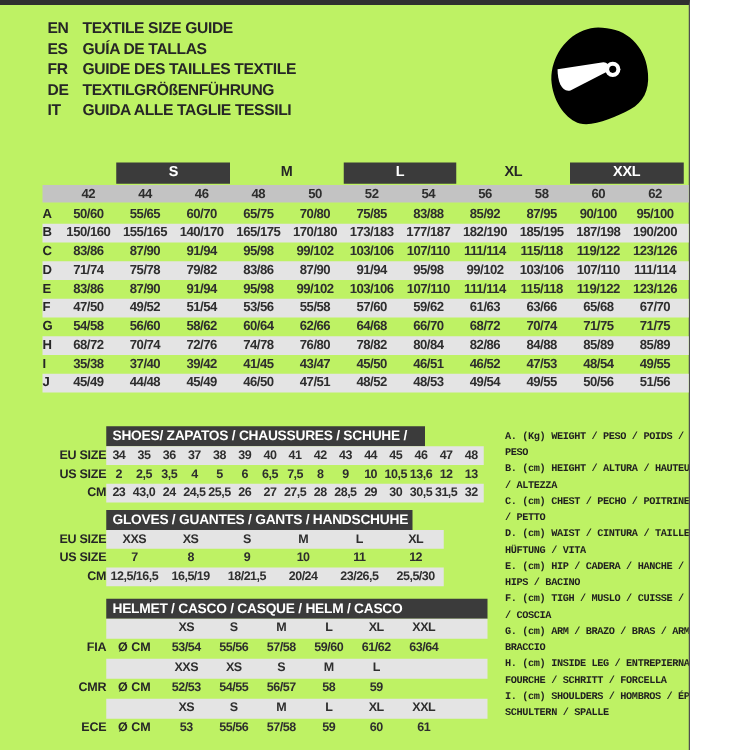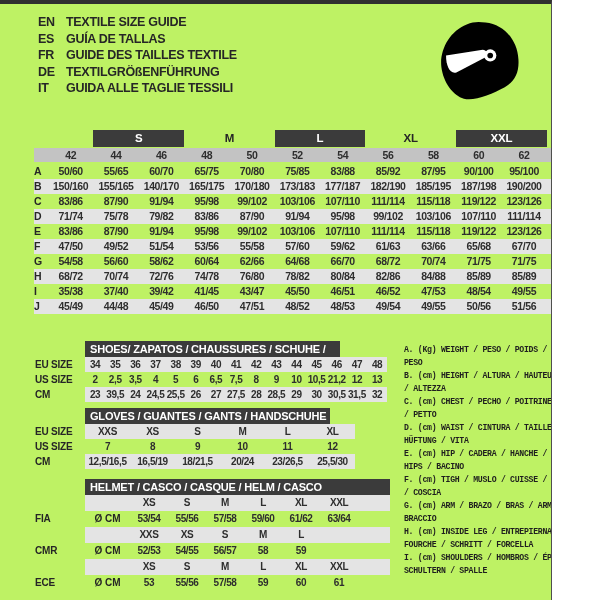--- a/index.html
+++ b/index.html
@@ -31,21 +31,21 @@
 
   
   .bottom{position:absolute;top:337px;left:0;width:599px;display:flex;}
   .bleft{width:397px;flex:none;}
   .tbar{margin-left:85px;background:#3b3b3b;color:#fff;font-size:11px;font-weight:bold;
         height:16px;line-height:16px;padding-left:5px;letter-spacing:-0.2px;}
   .shoes .tbar{width:250px;}
   .gloves .tbar{width:240px;}
   .helmet .tbar{width:300px;}
   .trow{display:flex;height:15px;margin-left:35px;}
-  .lbl{width:50px;font-size:10px;font-weight:bold;line-height:15px;letter-spacing:-0.2px;}
+  .lbl{width:50px;font-size:10px;font-weight:bold;line-height:15px;letter-spacing:-0.2px;text-align:right;}
   .bandwrap{display:flex;}
   .shoes .bandwrap{width:302px;}
   .gloves .bandwrap{width:270px;}
   .band{display:flex;flex:1;align-items:center;}
   .band span{flex:1;text-align:center;font-size:10px;font-weight:bold;line-height:15px;letter-spacing:-0.4px;color:#2e2e2e;}
   .rowsblock > div:nth-of-type(odd) .bandwrap{background:#e4e4e4;}
   .gloves{margin-top:6px;}
   .helmet{margin-top:10px;}
   .helmet .trow{height:16px;}
   .helmet .bandwrap{width:305px;}
@@ -368,34 +368,34 @@
                   <span>3,5</span>
                   <span>4</span>
                   <span>5</span>
                   <span>6</span>
                   <span>6,5</span>
                   <span>7,5</span>
                   <span>8</span>
                   <span>9</span>
                   <span>10</span>
                   <span>10,5</span>
-                  <span>21,2</span>
+                  <span>13,6</span>
                   <span>12</span>
                   <span>13</span>
                 </span>
               </span>
             </div>
 
             <div class="trow">
               <span class="lbl">CM</span>
               <span class="bandwrap">
                 <span class="band">
 
               <span>23</span>
-                  <span>39,5</span>
+                  <span>43,0</span>
                   <span>24</span>
                   <span>24,5</span>
                   <span>25,5</span>
                   <span>26</span>
                   <span>27</span>
                   <span>27,5</span>
                   <span>28</span>
                   <span>28,5</span>
                   <span>29</span>
                   <span>30</span>

